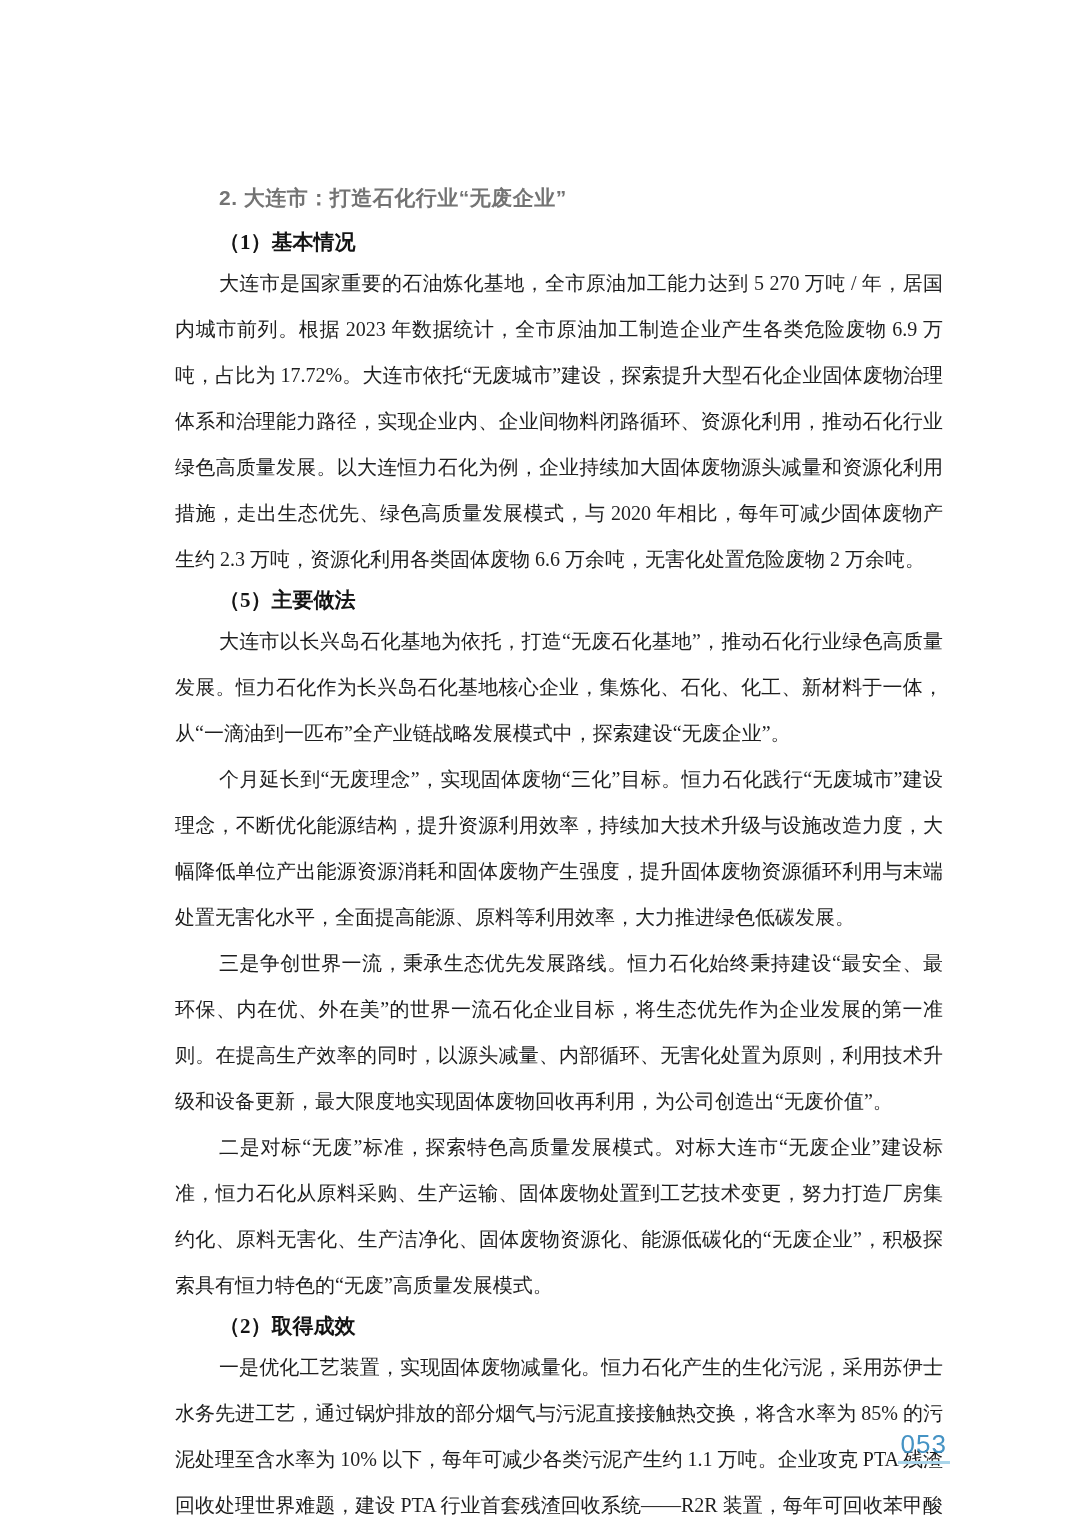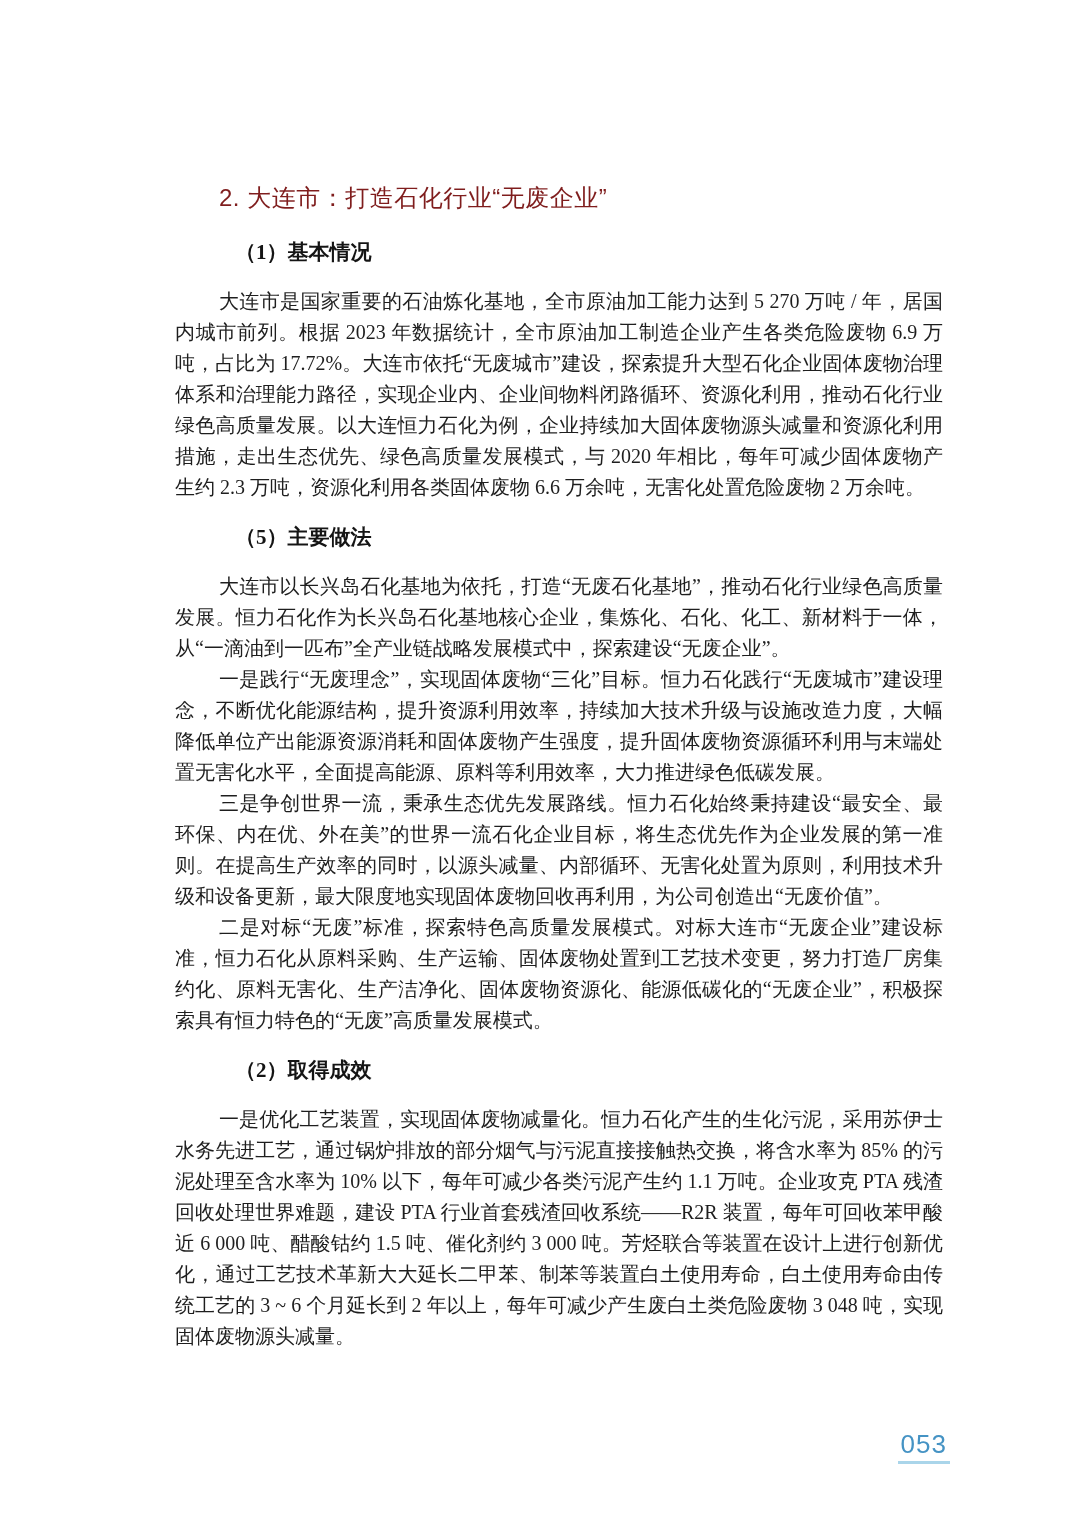--- a/index.html
+++ b/index.html
@@ -18,39 +18,39 @@
   }
   .content {
     position: absolute;
     left: 175px;
     top: 178px;
     width: 768px;
     color: #1e1e1e;
   }
   .chapter-heading {
     font-family: "Liberation Sans", "DejaVu Sans", sans-serif;
-    font-weight: 400;
-    font-size: 24px;
+    font-weight: 700;
+    font-size: 21px;
     line-height: 40px;
     padding-left: 44px;
     margin: 0 0 6px 0;
-    color: #7f1d1d;
+    color: #737373;
     letter-spacing: 0.5px;
   }
   .section-title {
     font-size: 21px;
     font-weight: 700;
     line-height: 36px;
     padding-left: 44px;
-    margin: 16px;
+    margin: 0;
     color: #141414;
   }
   .para {
     font-size: 20px;
-    line-height: 31px;
+    line-height: 46px;
     text-align: justify;
     text-indent: 44px;
     margin: 0;
     color: #1e1e1e;
   }
   .page-footer {
     position: absolute;
     right: 130px;
     bottom: 63px;
   }
@@ -72,21 +72,21 @@
 <div class="page">
   <div class="content">
 
     <h2 class="chapter-heading">2. 大连市：打造石化行业“无废企业”</h2>
 
     <h3 class="section-title">（1）基本情况</h3>
     <p class="para">大连市是国家重要的石油炼化基地，全市原油加工能力达到 5 270 万吨 / 年，居国内城市前列。根据 2023 年数据统计，全市原油加工制造企业产生各类危险废物 6.9 万吨，占比为 17.72%。大连市依托“无废城市”建设，探索提升大型石化企业固体废物治理体系和治理能力路径，实现企业内、企业间物料闭路循环、资源化利用，推动石化行业绿色高质量发展。以大连恒力石化为例，企业持续加大固体废物源头减量和资源化利用措施，走出生态优先、绿色高质量发展模式，与 2020 年相比，每年可减少固体废物产生约 2.3 万吨，资源化利用各类固体废物 6.6 万余吨，无害化处置危险废物 2 万余吨。</p>
 
     <h3 class="section-title">（5）主要做法</h3>
     <p class="para">大连市以长兴岛石化基地为依托，打造“无废石化基地”，推动石化行业绿色高质量发展。恒力石化作为长兴岛石化基地核心企业，集炼化、石化、化工、新材料于一体，从“一滴油到一匹布”全产业链战略发展模式中，探索建设“无废企业”。</p>
-    <p class="para">一是践行“无废理念”，实现固体废物“三化”目标。恒力石化践行“无废城市”建设理念，不断优化能源结构，提升资源利用效率，持续加大技术升级与设施改造力度，大幅降低单位产出能源资源消耗和固体废物产生强度，提升固体废物资源循环利用与末端处置无害化水平，全面提高能源、原料等利用效率，大力推进绿色低碳发展。</p>
+    <p class="para">个月延长到“无废理念”，实现固体废物“三化”目标。恒力石化践行“无废城市”建设理念，不断优化能源结构，提升资源利用效率，持续加大技术升级与设施改造力度，大幅降低单位产出能源资源消耗和固体废物产生强度，提升固体废物资源循环利用与末端处置无害化水平，全面提高能源、原料等利用效率，大力推进绿色低碳发展。</p>
     <p class="para">三是争创世界一流，秉承生态优先发展路线。恒力石化始终秉持建设“最安全、最环保、内在优、外在美”的世界一流石化企业目标，将生态优先作为企业发展的第一准则。在提高生产效率的同时，以源头减量、内部循环、无害化处置为原则，利用技术升级和设备更新，最大限度地实现固体废物回收再利用，为公司创造出“无废价值”。</p>
     <p class="para">二是对标“无废”标准，探索特色高质量发展模式。对标大连市“无废企业”建设标准，恒力石化从原料采购、生产运输、固体废物处置到工艺技术变更，努力打造厂房集约化、原料无害化、生产洁净化、固体废物资源化、能源低碳化的“无废企业”，积极探索具有恒力特色的“无废”高质量发展模式。</p>
 
     <h3 class="section-title">（2）取得成效</h3>
     <p class="para">一是优化工艺装置，实现固体废物减量化。恒力石化产生的生化污泥，采用苏伊士水务先进工艺，通过锅炉排放的部分烟气与污泥直接接触热交换，将含水率为 85% 的污泥处理至含水率为 10% 以下，每年可减少各类污泥产生约 1.1 万吨。企业攻克 PTA 残渣回收处理世界难题，建设 PTA 行业首套残渣回收系统——R2R 装置，每年可回收苯甲酸近 6 000 吨、醋酸钴约 1.5 吨、催化剂约 3 000 吨。芳烃联合等装置在设计上进行创新优化，通过工艺技术革新大大延长二甲苯、制苯等装置白土使用寿命，白土使用寿命由传统工艺的 3 ~ 6 个月延长到 2 年以上，每年可减少产生废白土类危险废物 3 048 吨，实现固体废物源头减量。</p>
 
   </div>
 
   <div class="page-footer">
     <span class="page-number">053</span>

